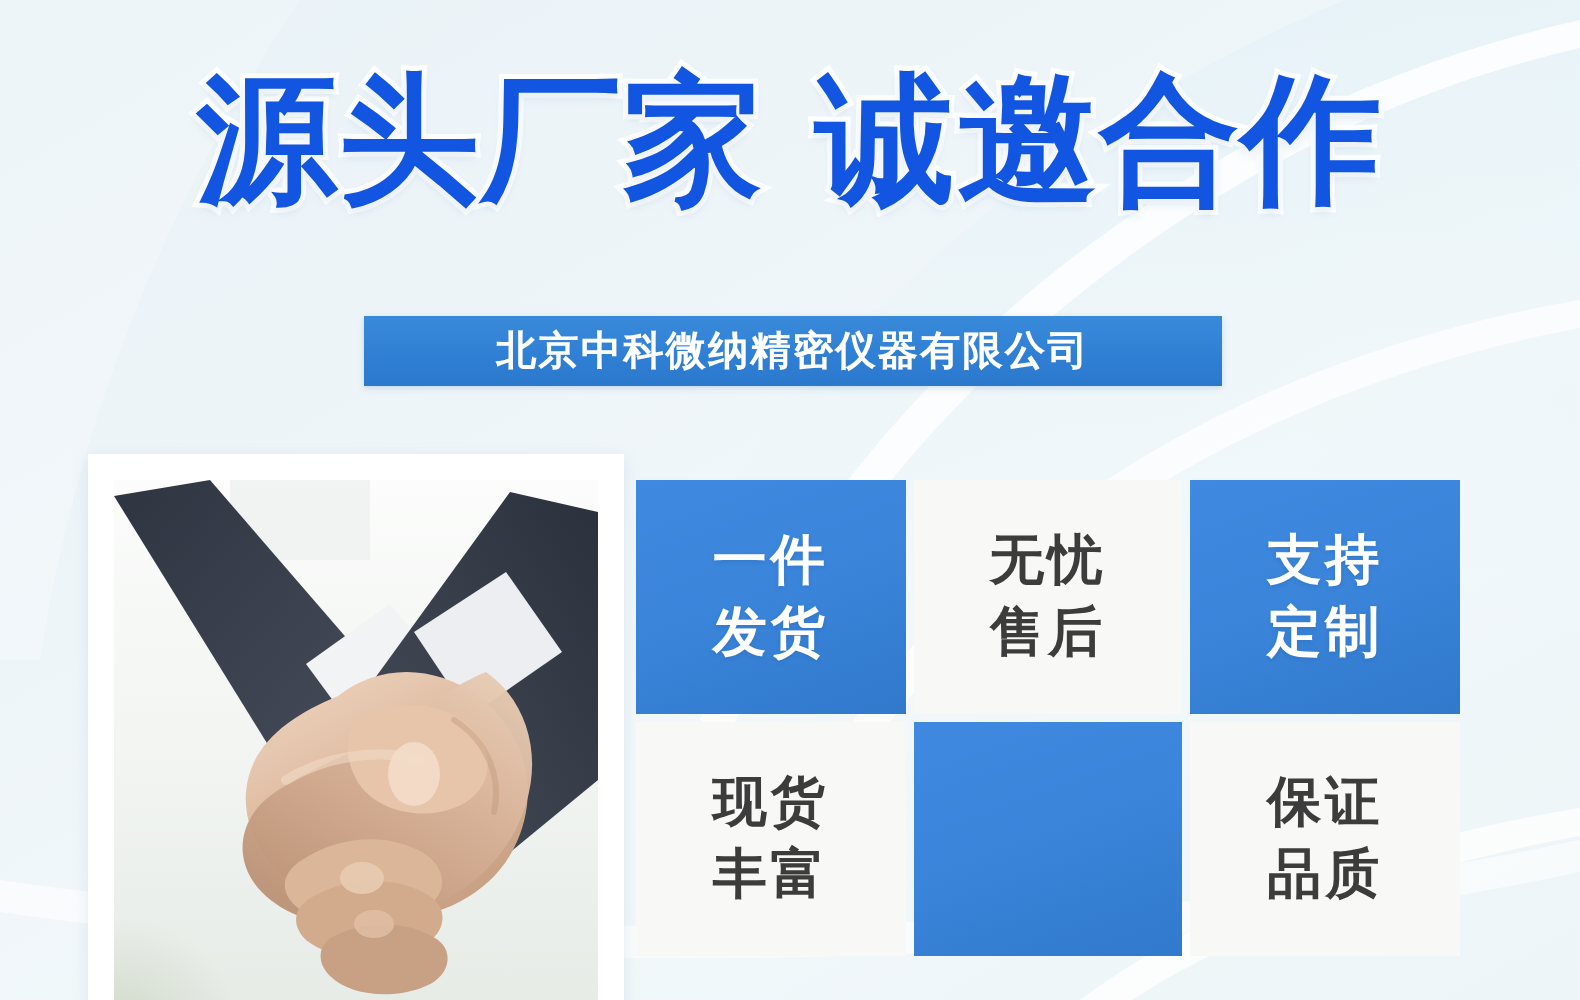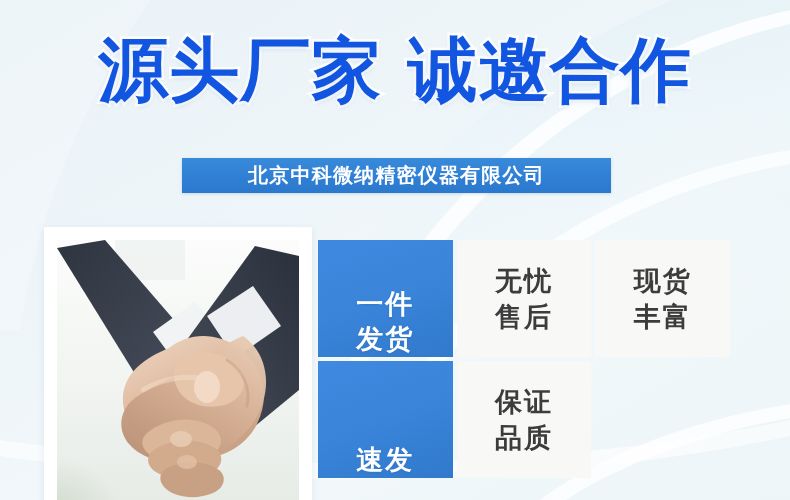--- a/index.html
+++ b/index.html
@@ -122,21 +122,20 @@
     font-size: 27px;
     font-weight: 700;
     line-height: 1.32;
     letter-spacing: 2px;
   }
   .cell .line { display: block; }
   .cell.blue {
     background: linear-gradient(160deg, #3f8ae0 0%, #3a84da 50%, #3079cb 100%);
     color: #ffffff;
     text-shadow: 0 1px 2px rgba(30,80,140,0.2);
-    justify-content: flex-end;
   }
   .cell.plain {
     background: #f8f8f7;
     color: #3c3c3c;
   }
 </style>
 </head>
 <body>
 
 <div id="banner">
@@ -242,26 +241,29 @@
 
   <div class="feature-grid">
     <div class="cell blue">
       <span class="line">一件</span>
       <span class="line">发货</span>
     </div>
     <div class="cell plain">
       <span class="line">无忧</span>
       <span class="line">售后</span>
     </div>
+    <div class="cell blue">
+      <span class="line">支持</span>
+      <span class="line">定制</span>
+    </div>
     <div class="cell plain">
       <span class="line">现货</span>
       <span class="line">丰富</span>
     </div>
     <div class="cell blue">
-      <span class="line">速发</span>
     </div>
     <div class="cell plain">
       <span class="line">保证</span>
       <span class="line">品质</span>
     </div>
   </div>
 
 </div>
 
 </body></html>

